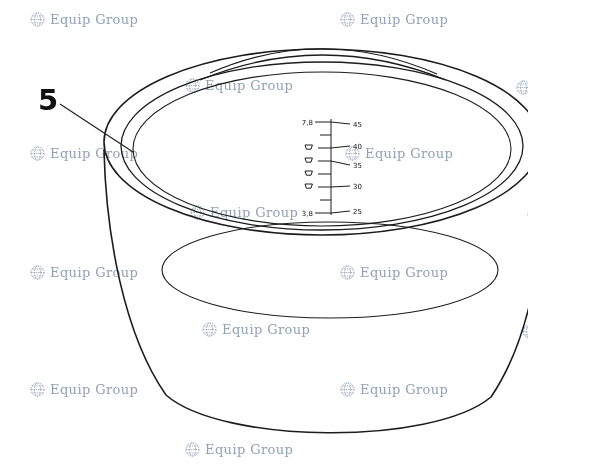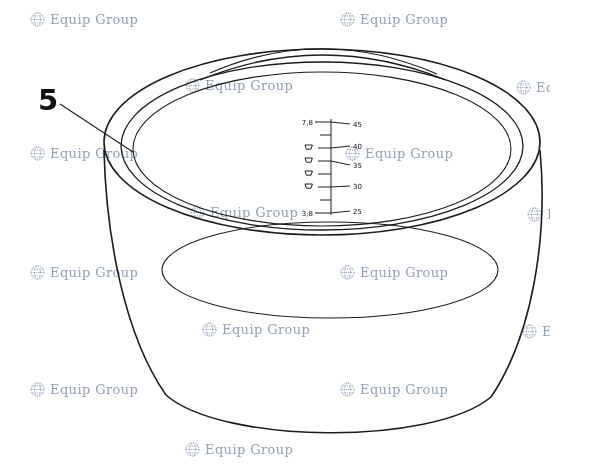--- a/index.html
+++ b/index.html
@@ -1,18 +1,18 @@
 <!DOCTYPE html>
 <html style="--wm-color: #7e90aa;"><head>
 <meta charset="utf-8">
 <style>
   html,body{margin:0;padding:0;background:#fff;}
   .stage{
     position:relative;width:528px;height:476px;background:#ffffff;
-    overflow:hidden;font-family:"DejaVu Sans",sans-serif;padding-left:22px;
+    overflow:hidden;font-family:"DejaVu Sans",sans-serif;
   }
   #watermarks{position:absolute;inset:0;z-index:1;}
   .wm{
     position:absolute;display:flex;align-items:center;gap:5px;
     color:var(--wm-color,#7e90aa);white-space:nowrap;opacity:.85;
   }
   .wm-text{
     font-family:"DejaVu Serif",serif;font-size:13px;letter-spacing:.4px;
   }
   .globe{flex:0 0 auto;display:block;}

